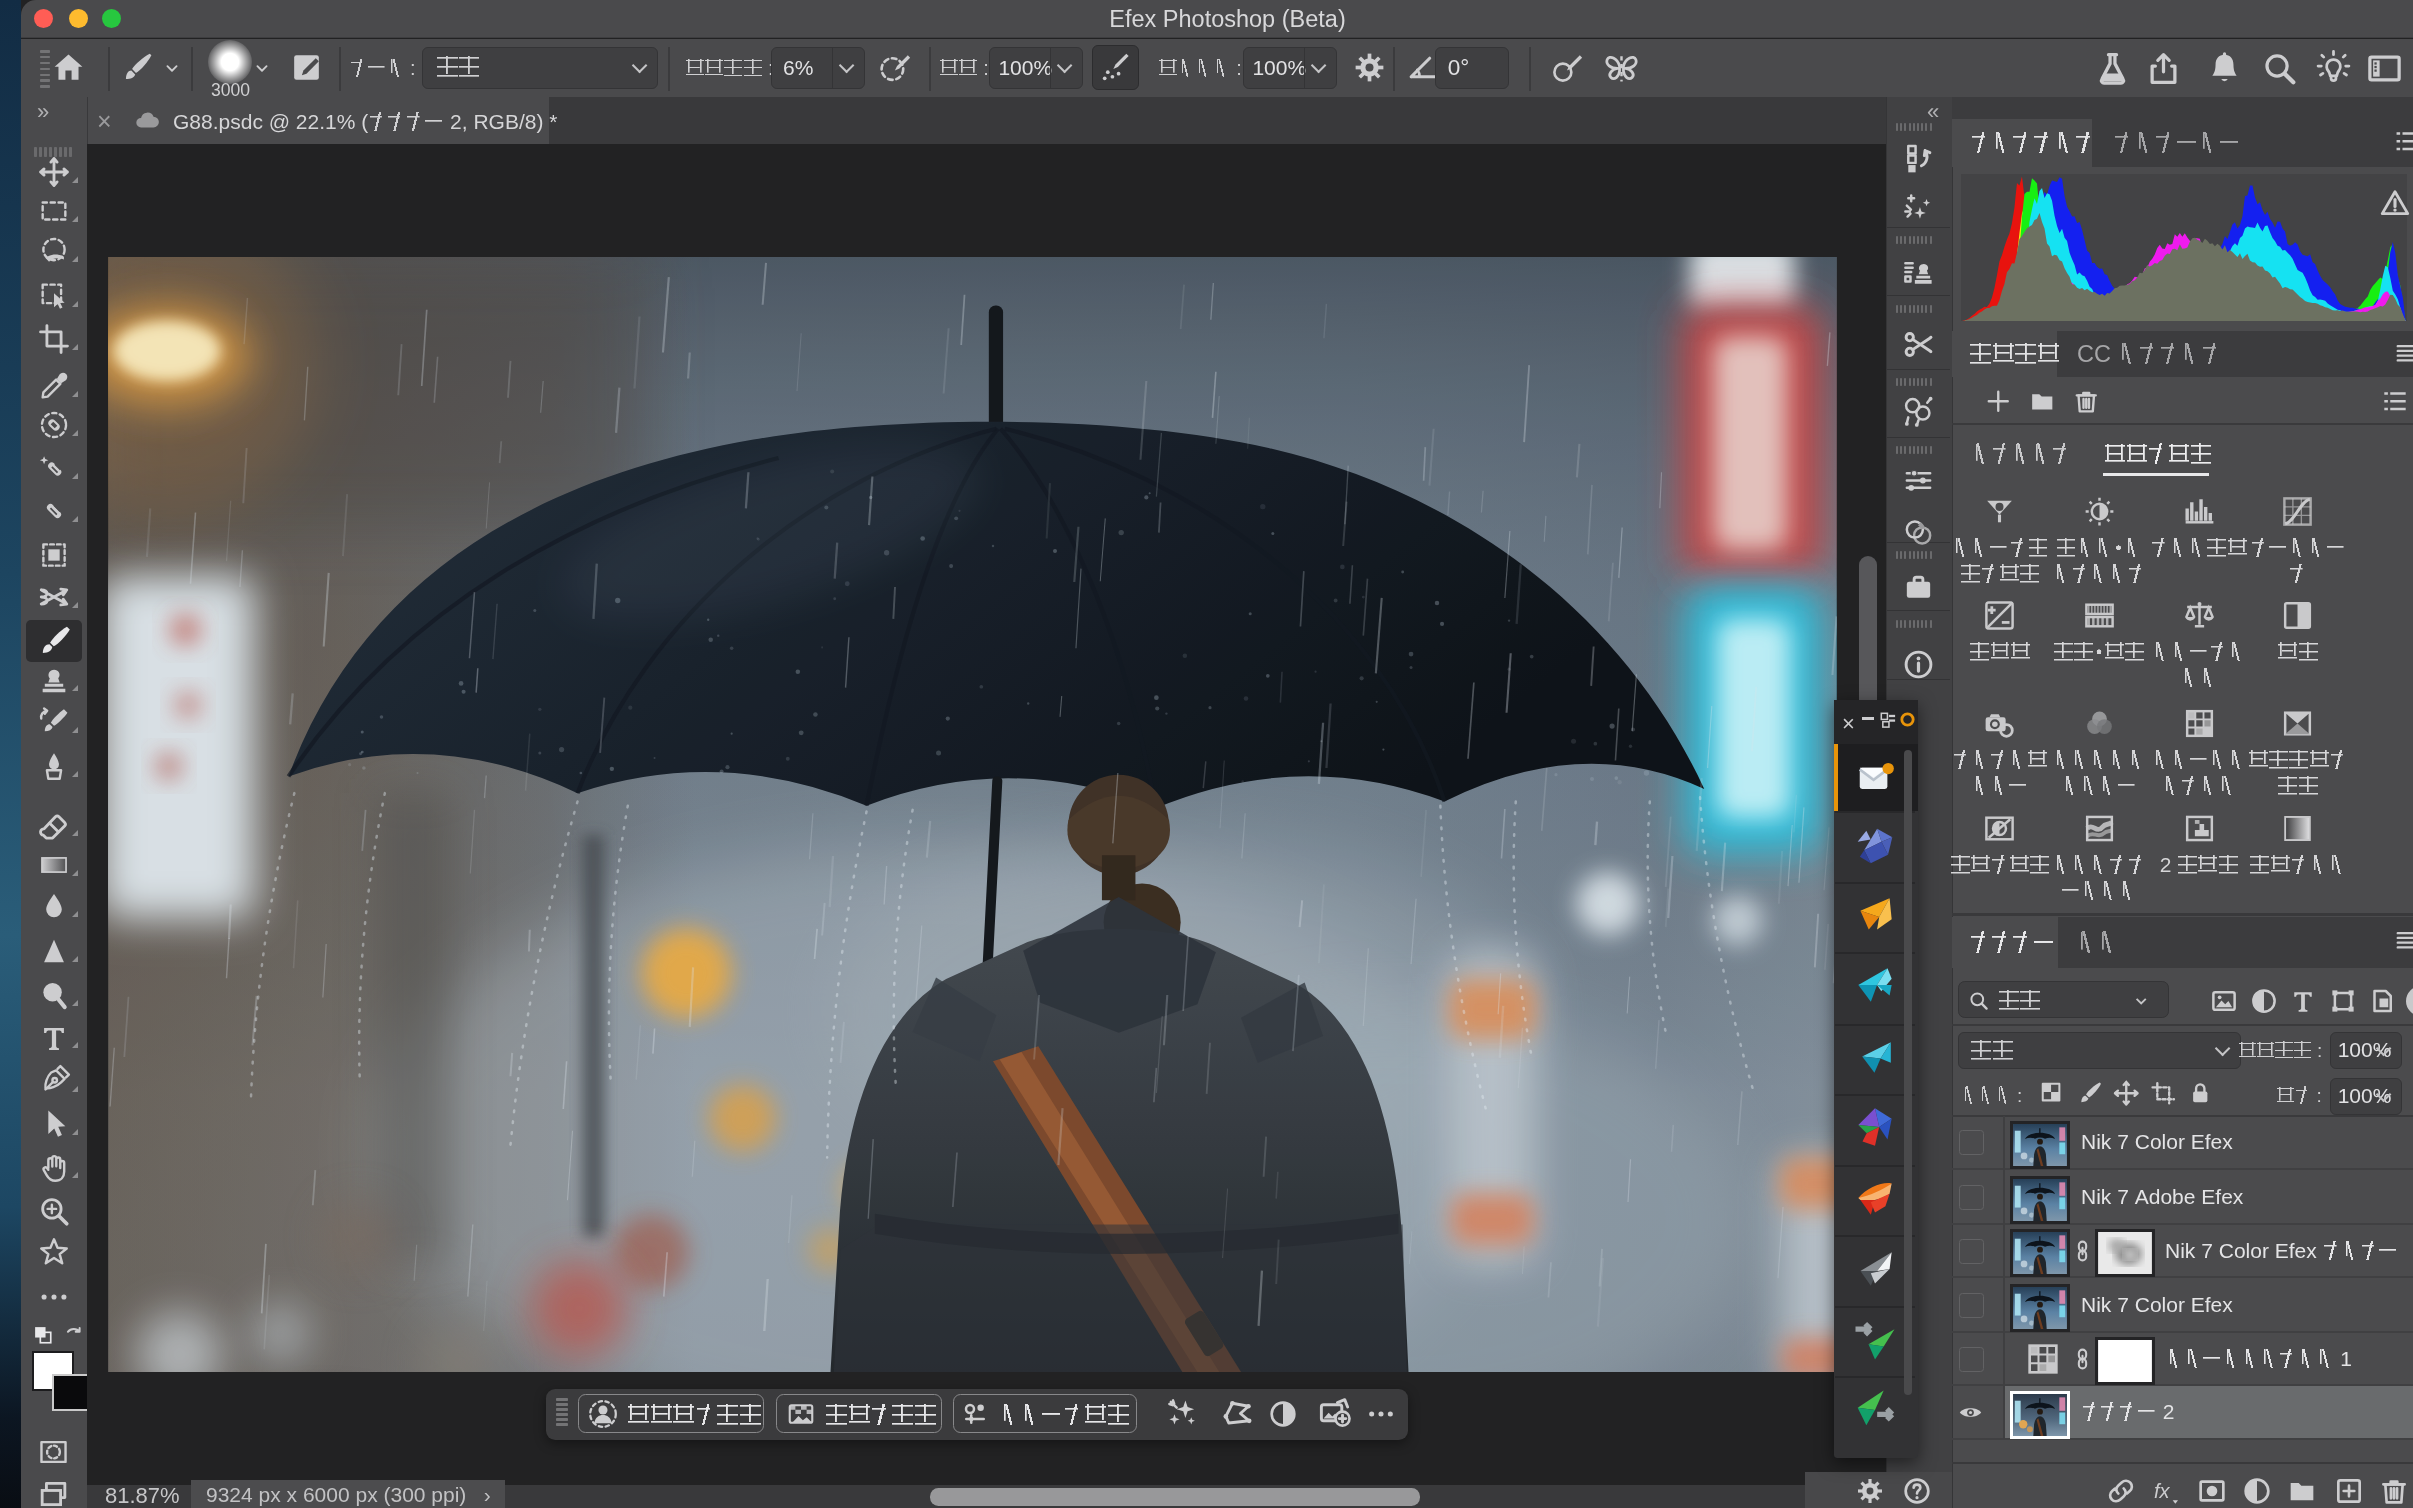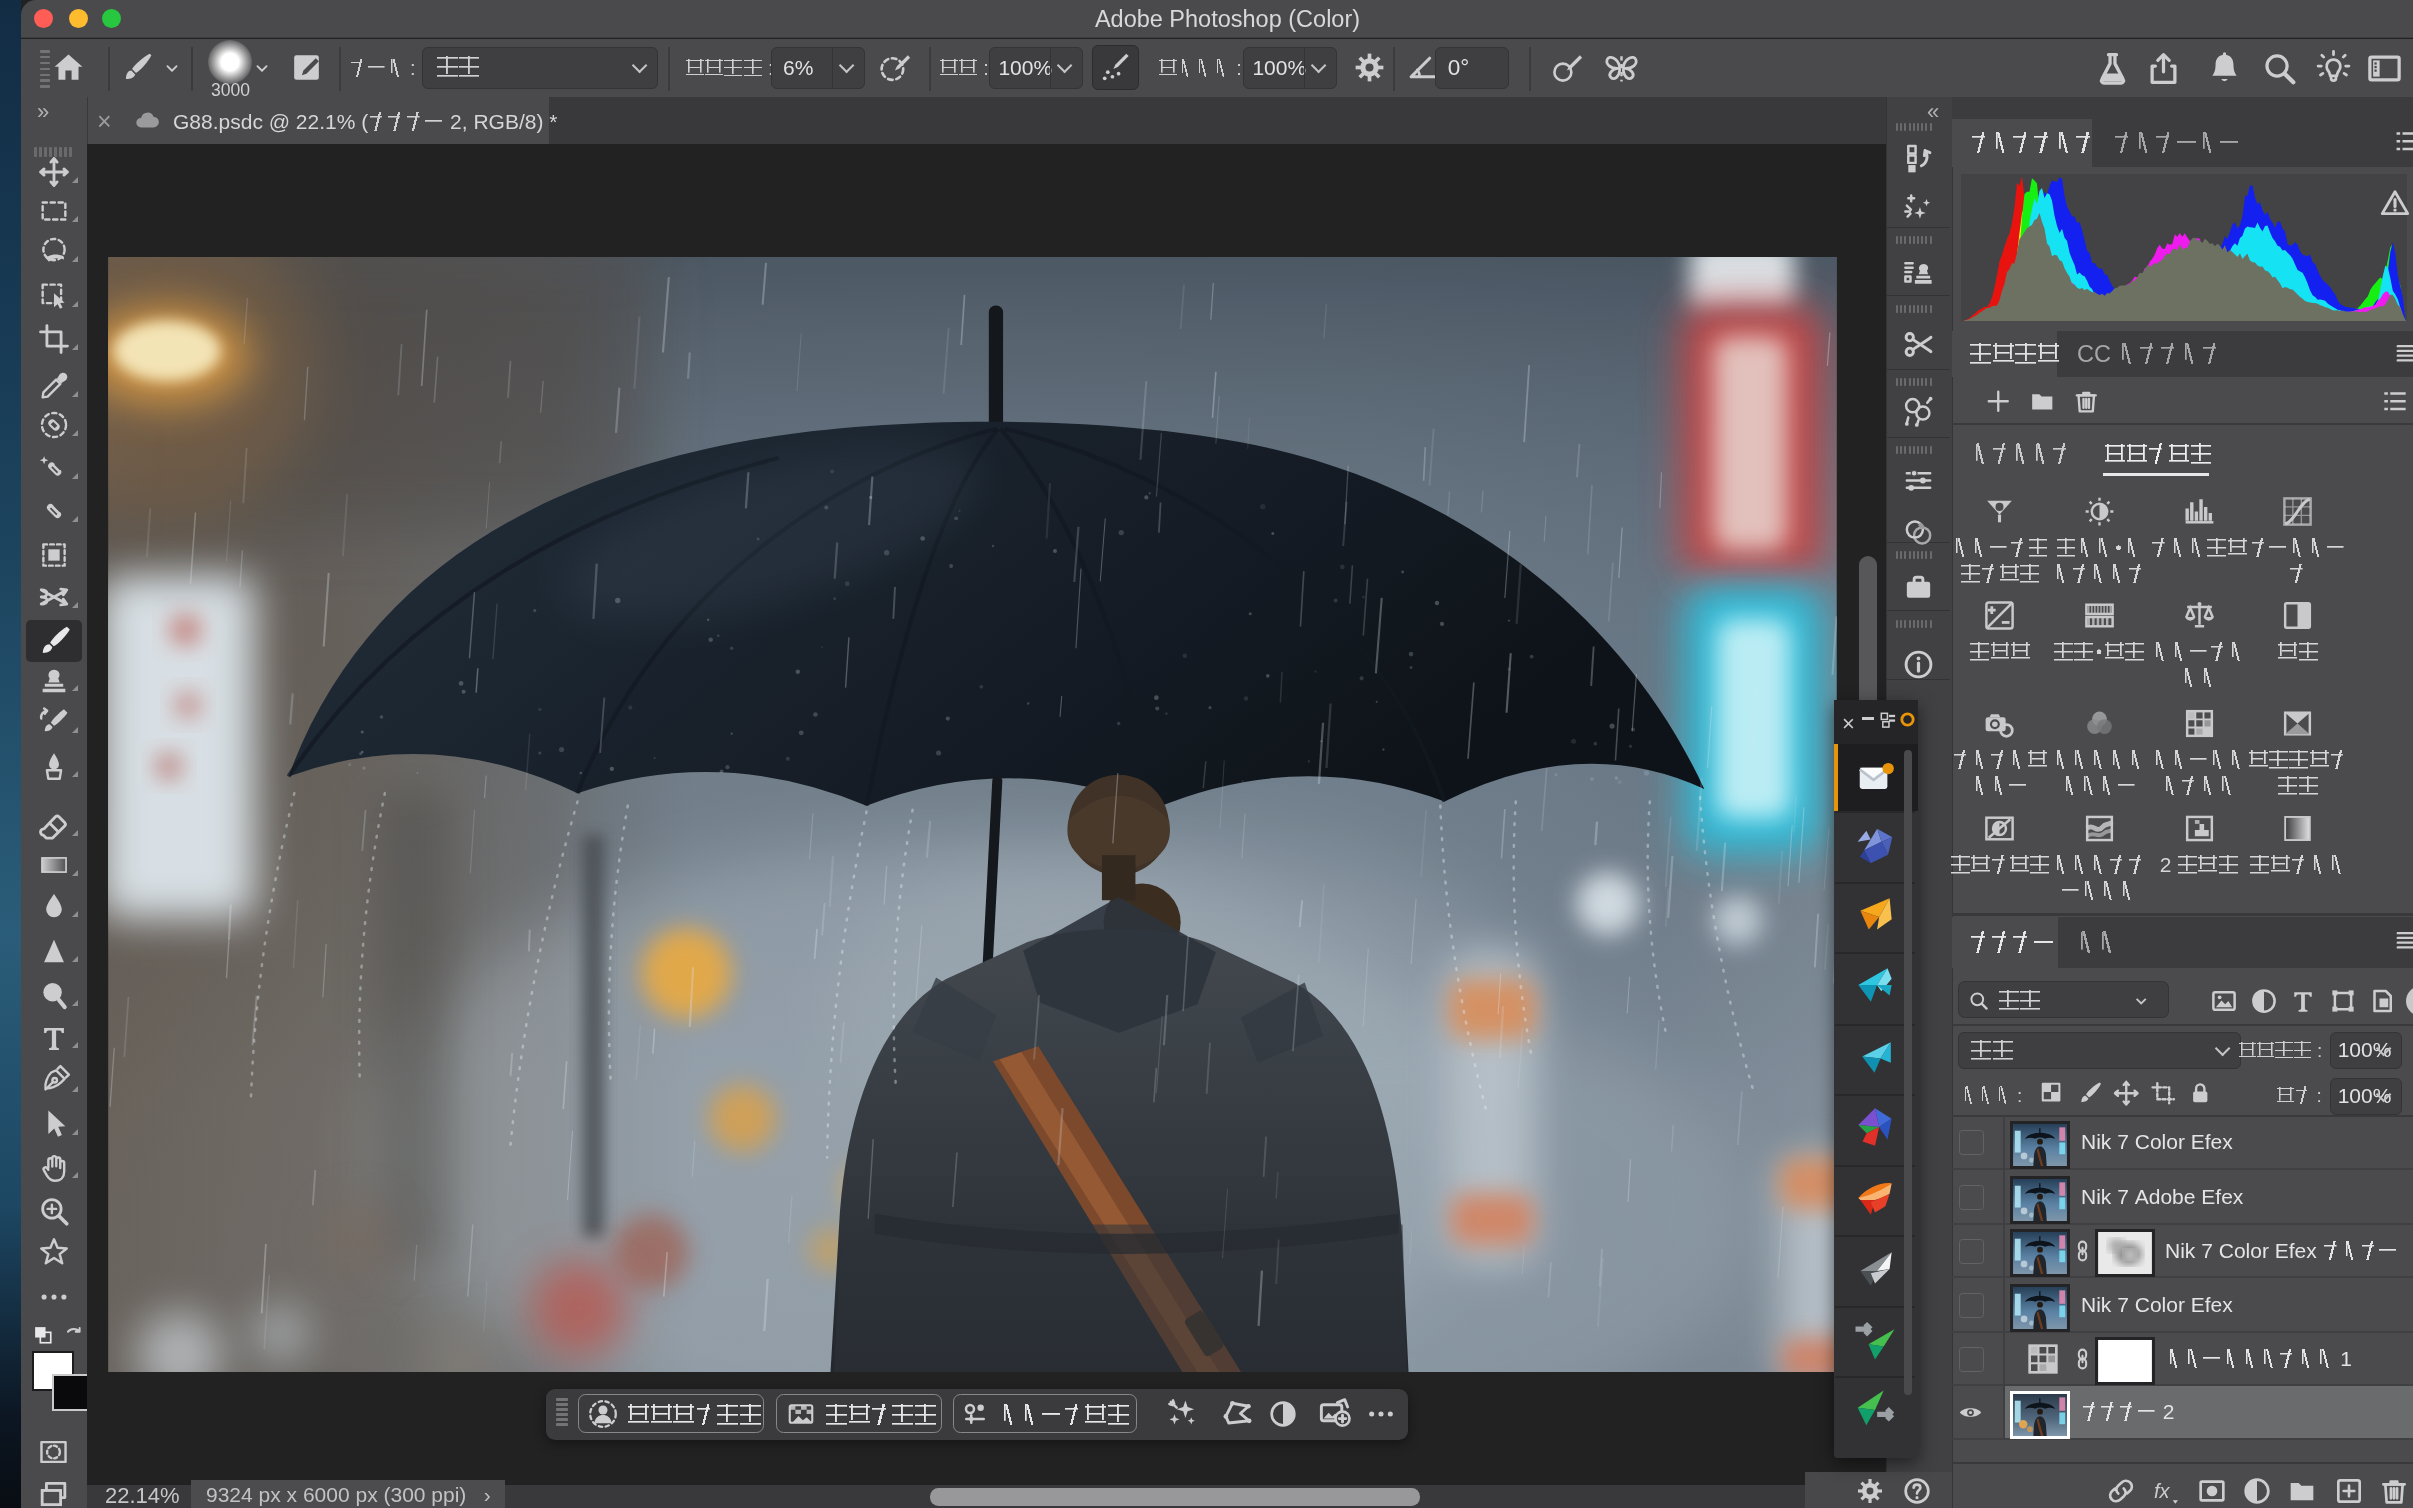--- a/index.html
+++ b/index.html
@@ -23,21 +23,21 @@
 .ribs b{width:2.5px;height:10px;background:#6a6a6c;border-radius:0.8px}
 .vribs{position:absolute;display:flex;flex-direction:column;gap:3.4px}
 .vribs b{width:10px;height:2.5px;background:#737375;border-radius:0.8px}
 </style></head><body>
 <div id="root">
     <div class="abs" style="left:0;top:0;width:21px;height:1508px;background:linear-gradient(180deg,#122c44 0%,#1d4560 38%,#2a5d79 62%,#1d4763 80%,#0c1622 94%,#090d13 100%)"></div>
     <div class="abs" style="left:21px;top:0;width:2393px;height:38px;background:#4a4a4c;border-bottom:0.8px solid #3e3e40;border-top-left-radius:15px"></div>
     <div class="tl" style="left:34px;background:#ff5d55"></div>
     <div class="tl" style="left:69px;background:#febb2e"></div>
     <div class="tl" style="left:102px;background:#27c73f"></div>
-    <div class="abs" style="left:1060px;top:5.9px;width:335px;text-align:center;color:#d8d8da;font-size:23.5px">Adobe Photoshop (Color)</div>
+    <div class="abs" style="left:1060px;top:5.9px;width:335px;text-align:center;color:#d8d8da;font-size:23.5px">Efex Photoshop (Beta)</div>
     <div class="bar" style="top:39px;height:59px;border-bottom:1.7px solid #39393b"></div>
     <div class="vribs" style="left:40px;top:50px">
       <b></b>
       <b></b>
       <b></b>
       <b></b>
       <b></b>
       <b></b>
       <b></b>
     </div>
@@ -779,21 +779,21 @@
       <path d="M14 4.5 L19 2.5 L21 7.5" stroke="#cdcdcf" fill="none" stroke-width="2" stroke-linecap="round" stroke-linejoin="round"></path>
       <circle cx="17.5" cy="15.5" r="4.8" fill="#3a3a3c" stroke="#cdcdcf" stroke-width="1.8"></circle>
       <path d="M17.5 13.2 V17.8 M15.2 15.5 H19.8" stroke="#cdcdcf" fill="none" stroke-width="2" stroke-linecap="round" stroke-linejoin="round"></path>
     </svg>
     <svg class="ic" style="left:1364px;top:1398px" width="34" height="32" viewBox="0 0 24 24">
       <circle cx="5" cy="12" r="1.9" fill="#cdcdcf"></circle>
       <circle cx="12" cy="12" r="1.9" fill="#cdcdcf"></circle>
       <circle cx="19" cy="12" r="1.9" fill="#cdcdcf"></circle>
     </svg>
     <div class="abs" style="left:87px;top:1485px;width:1718px;height:23.5px;background:#39393b"></div>
-    <div class="abs" style="left:105px;top:1483px;color:#c6c6c8;font-size:22px">22.14%</div>
+    <div class="abs" style="left:105px;top:1483px;color:#c6c6c8;font-size:22px">81.87%</div>
     <div class="abs" style="left:191px;top:1480px;width:314px;height:28.5px;background:#4c4c4e"></div>
     <div class="abs" style="left:206px;top:1483px;color:#c2c2c4;font-size:21px">9324 px x 6000 px (300 ppi)&nbsp;&nbsp;&nbsp;›</div>
     <div class="abs" style="left:930px;top:1488px;width:490px;height:17.6px;background:#98989a;border-radius:8.4px"></div>
     <div class="abs" style="left:1805px;top:1472px;width:608px;height:36px;background:#48484a"></div>
     <svg class="ic" style="left:1854px;top:1475px" width="32" height="32" viewBox="0 0 24 24">
       <g fill="#cdcdcf">
         <circle cx="12" cy="12" r="6"></circle>
         <g>
           <rect x="10.8" y="3" width="2.4" height="4"></rect>
           <rect x="10.8" y="17" width="2.4" height="4"></rect>

